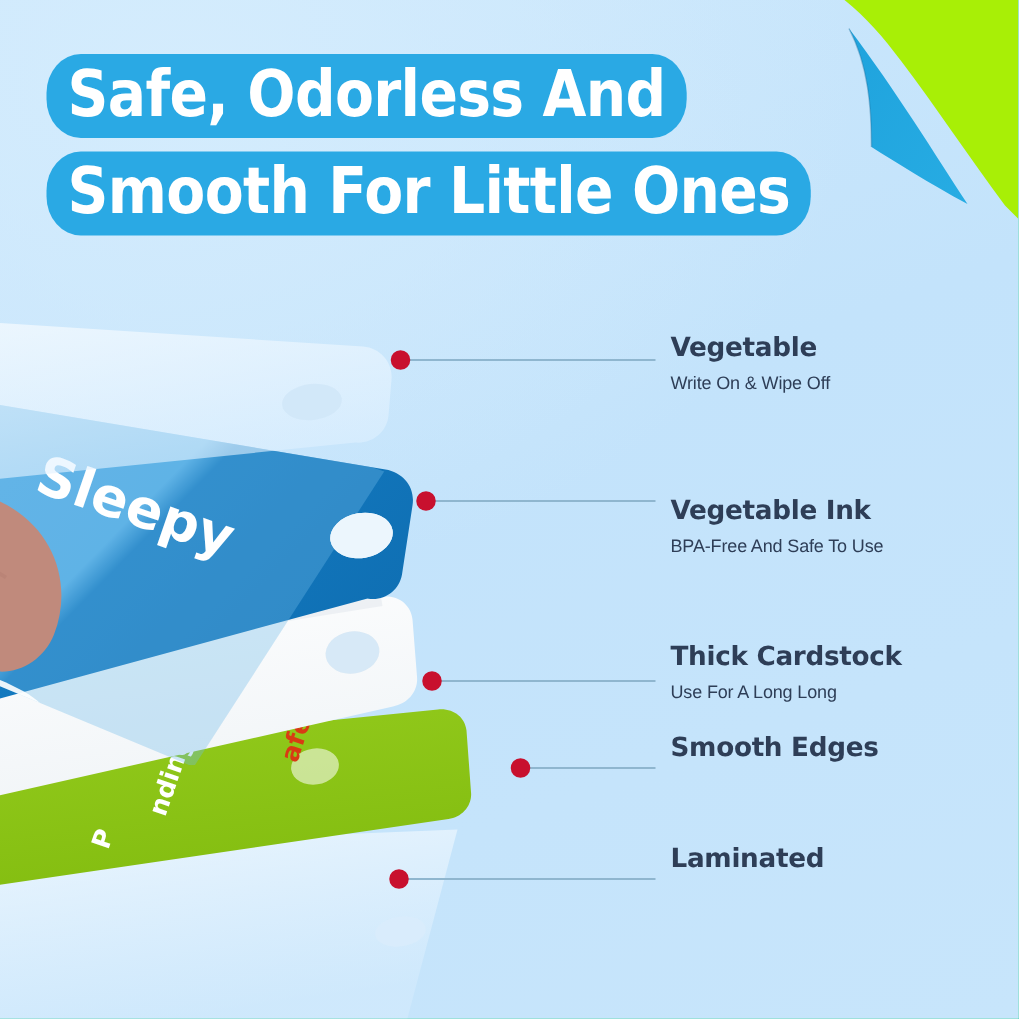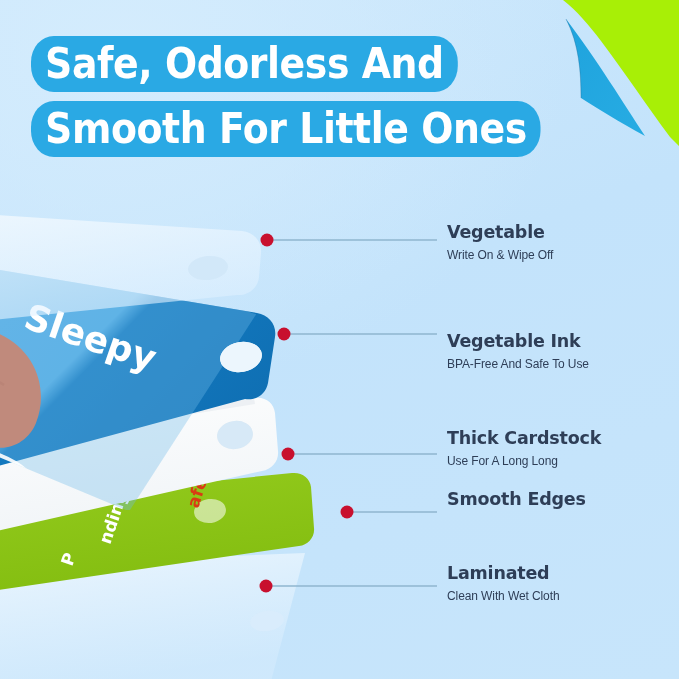--- a/index.html
+++ b/index.html
@@ -278,16 +278,15 @@
     <div class="f-title">Thick Cardstock</div>
     <div class="f-sub">Use For A Long Long</div>
   </div>
 
   <div class="feature" id="feat-3">
     <div class="f-title">Smooth Edges</div>
   </div>
 
   <div class="feature" id="feat-4">
     <div class="f-title">Laminated</div>
-    <div class="f-sub">Clean With Wet Cloth</div>
   </div>
 
 </div>
 
 </body></html>

